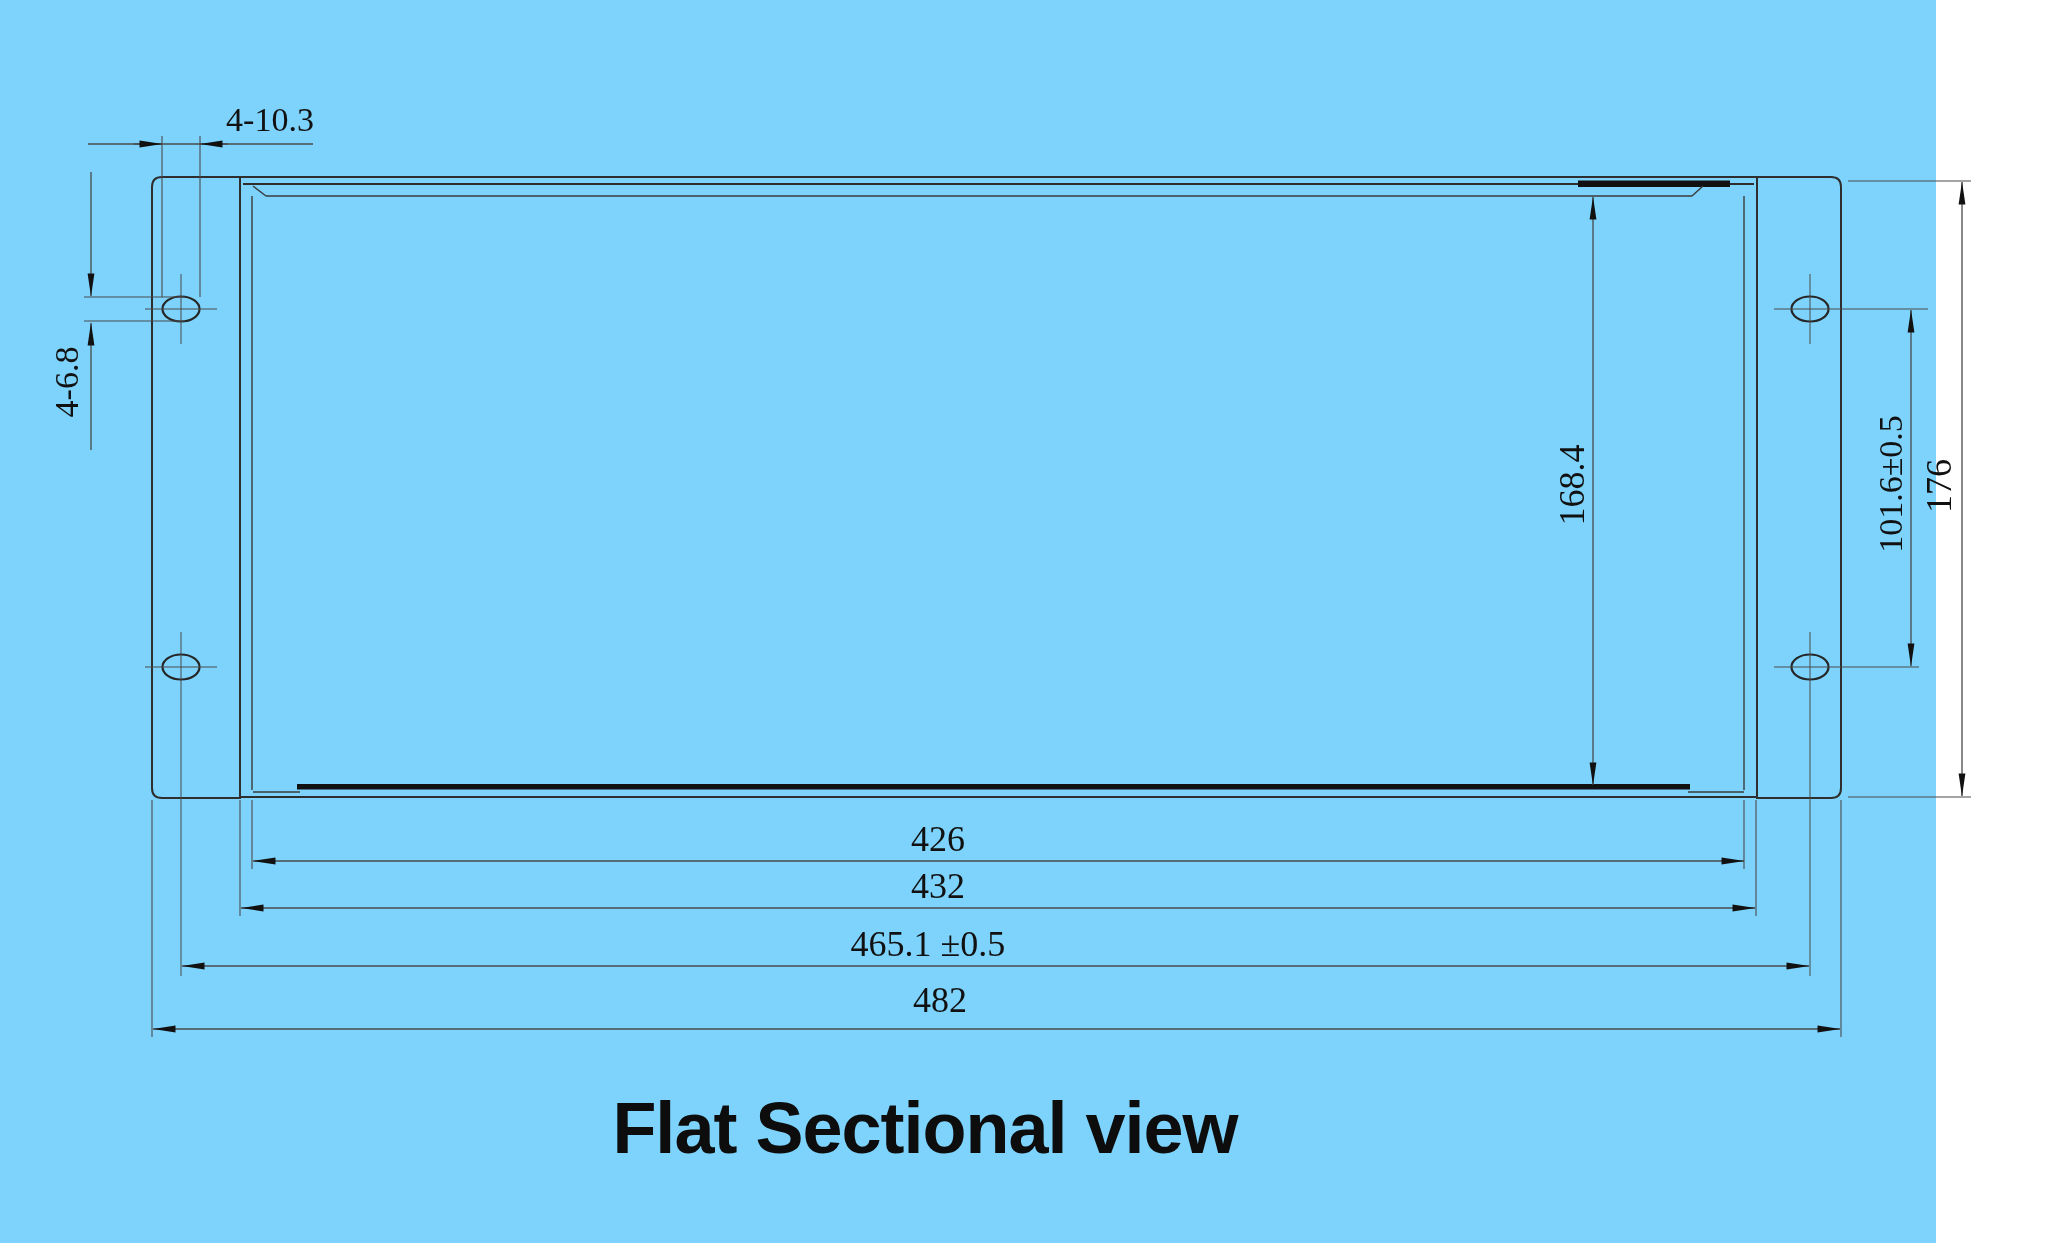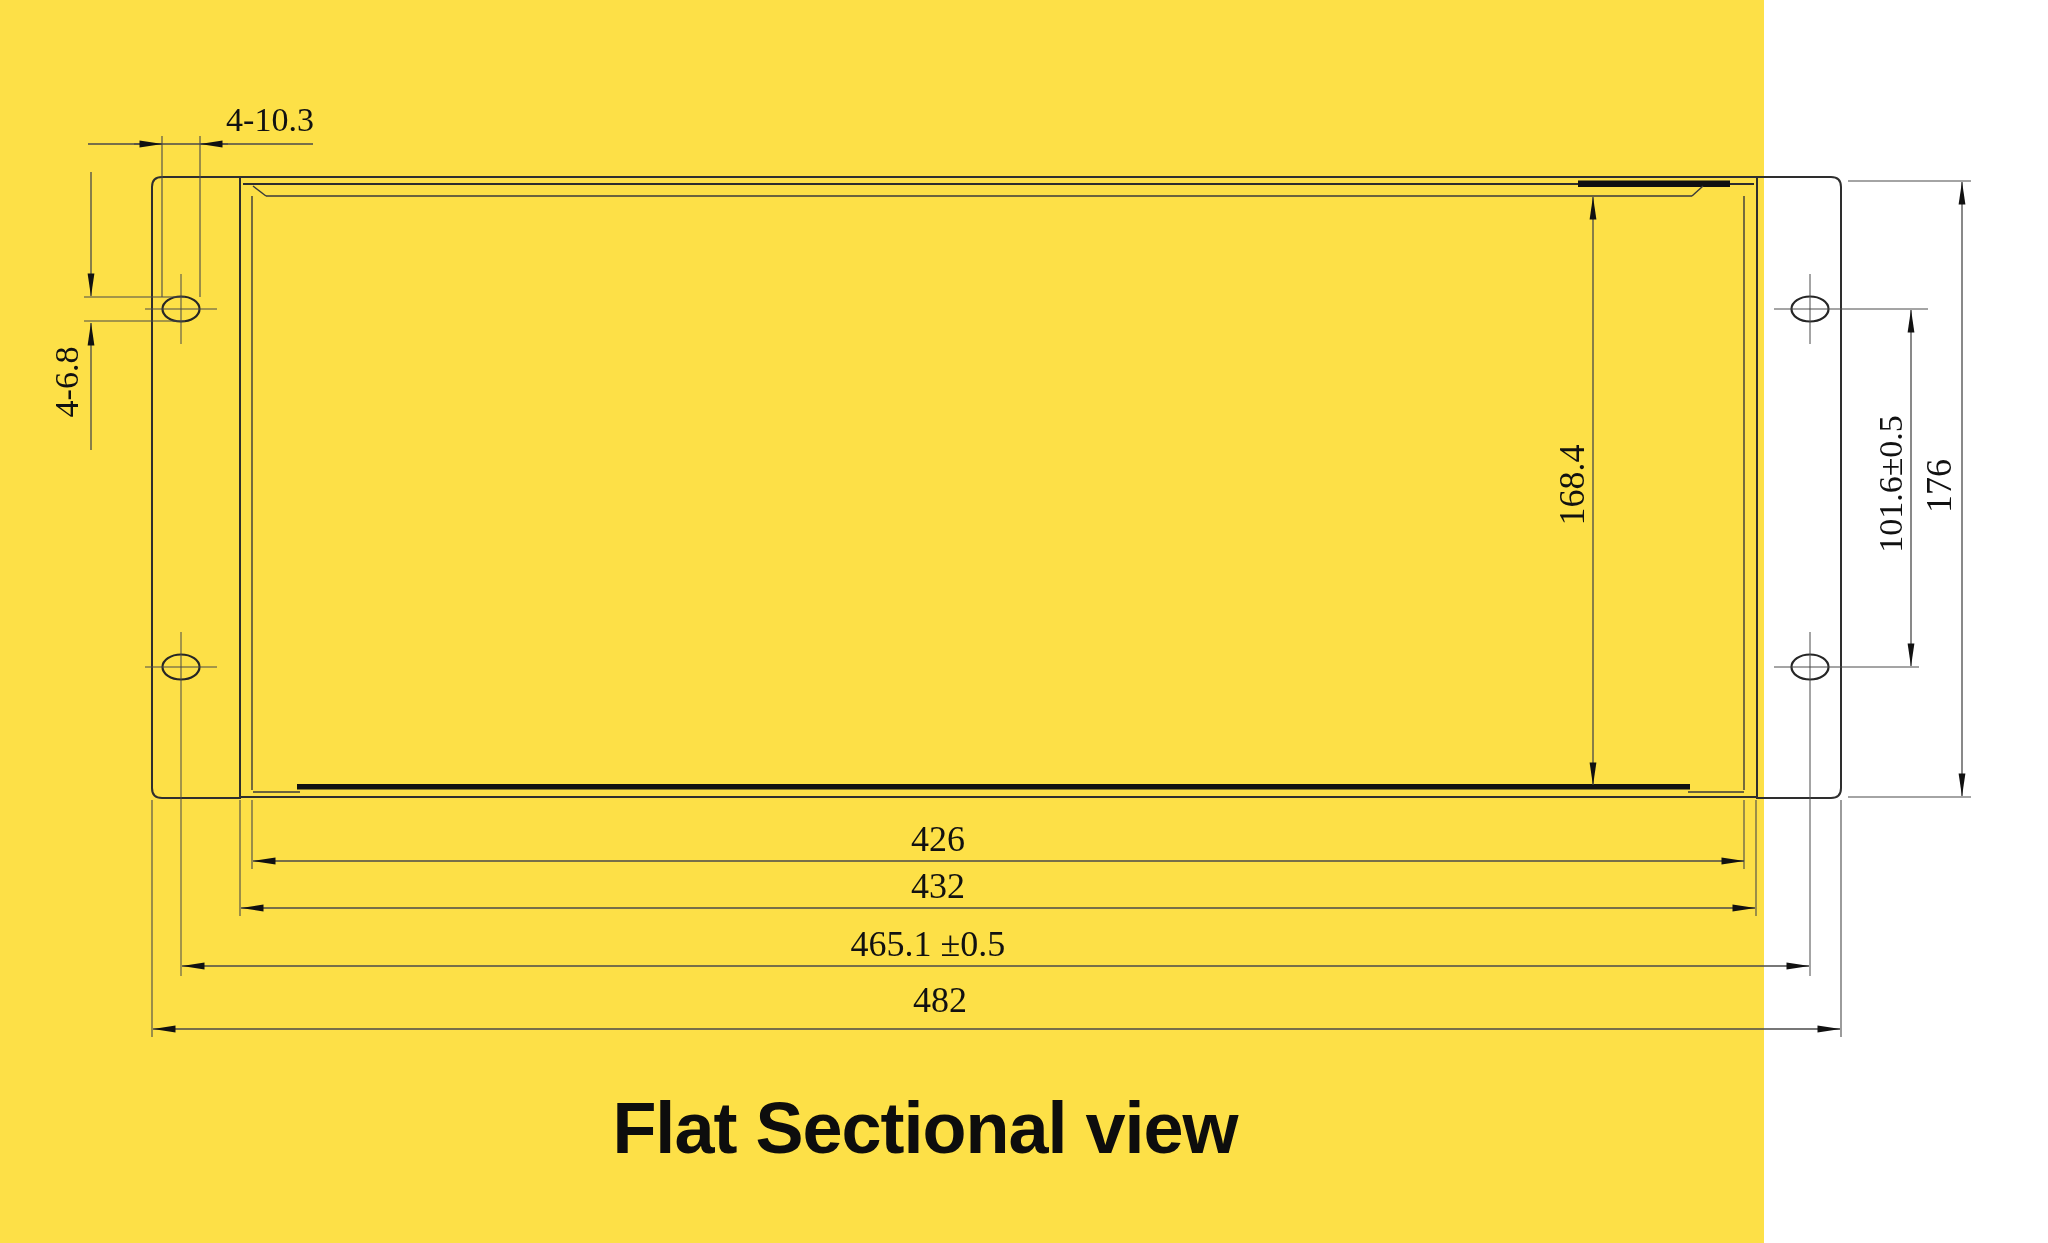--- a/index.html
+++ b/index.html
@@ -5,23 +5,23 @@
   html, body {
     margin: 0;
     padding: 0;
     background: #ffffff;
     width: 2048px;
     height: 1243px;
     overflow: hidden;
   }
   .stage {
     position: relative;
-    width: 1764px;
+    width: 1936px;
     height: 1243px;
-    background: #fde047;
+    background: #7dd3fc;
   }
   svg { display: block; }
   .part-line   { stroke: #2e2e2e; stroke-width: 2;   fill: none; stroke-linecap: square; }
   .part-thin   { stroke: #3a3a3a; stroke-width: 1.4; fill: none; }
   .part-fill   { fill: #111111; stroke: none; }
   .hole        { stroke: #262626; stroke-width: 2.2; fill: none; }
   .centerline  { stroke: #4a4a4a; stroke-width: 1;   fill: none; }
   .dim-line    { stroke: #4a4a4a; stroke-width: 1.3; fill: none; }
   .ext-line    { stroke: #4a4a4a; stroke-width: 1.1; fill: none; }
   .dim-text {

